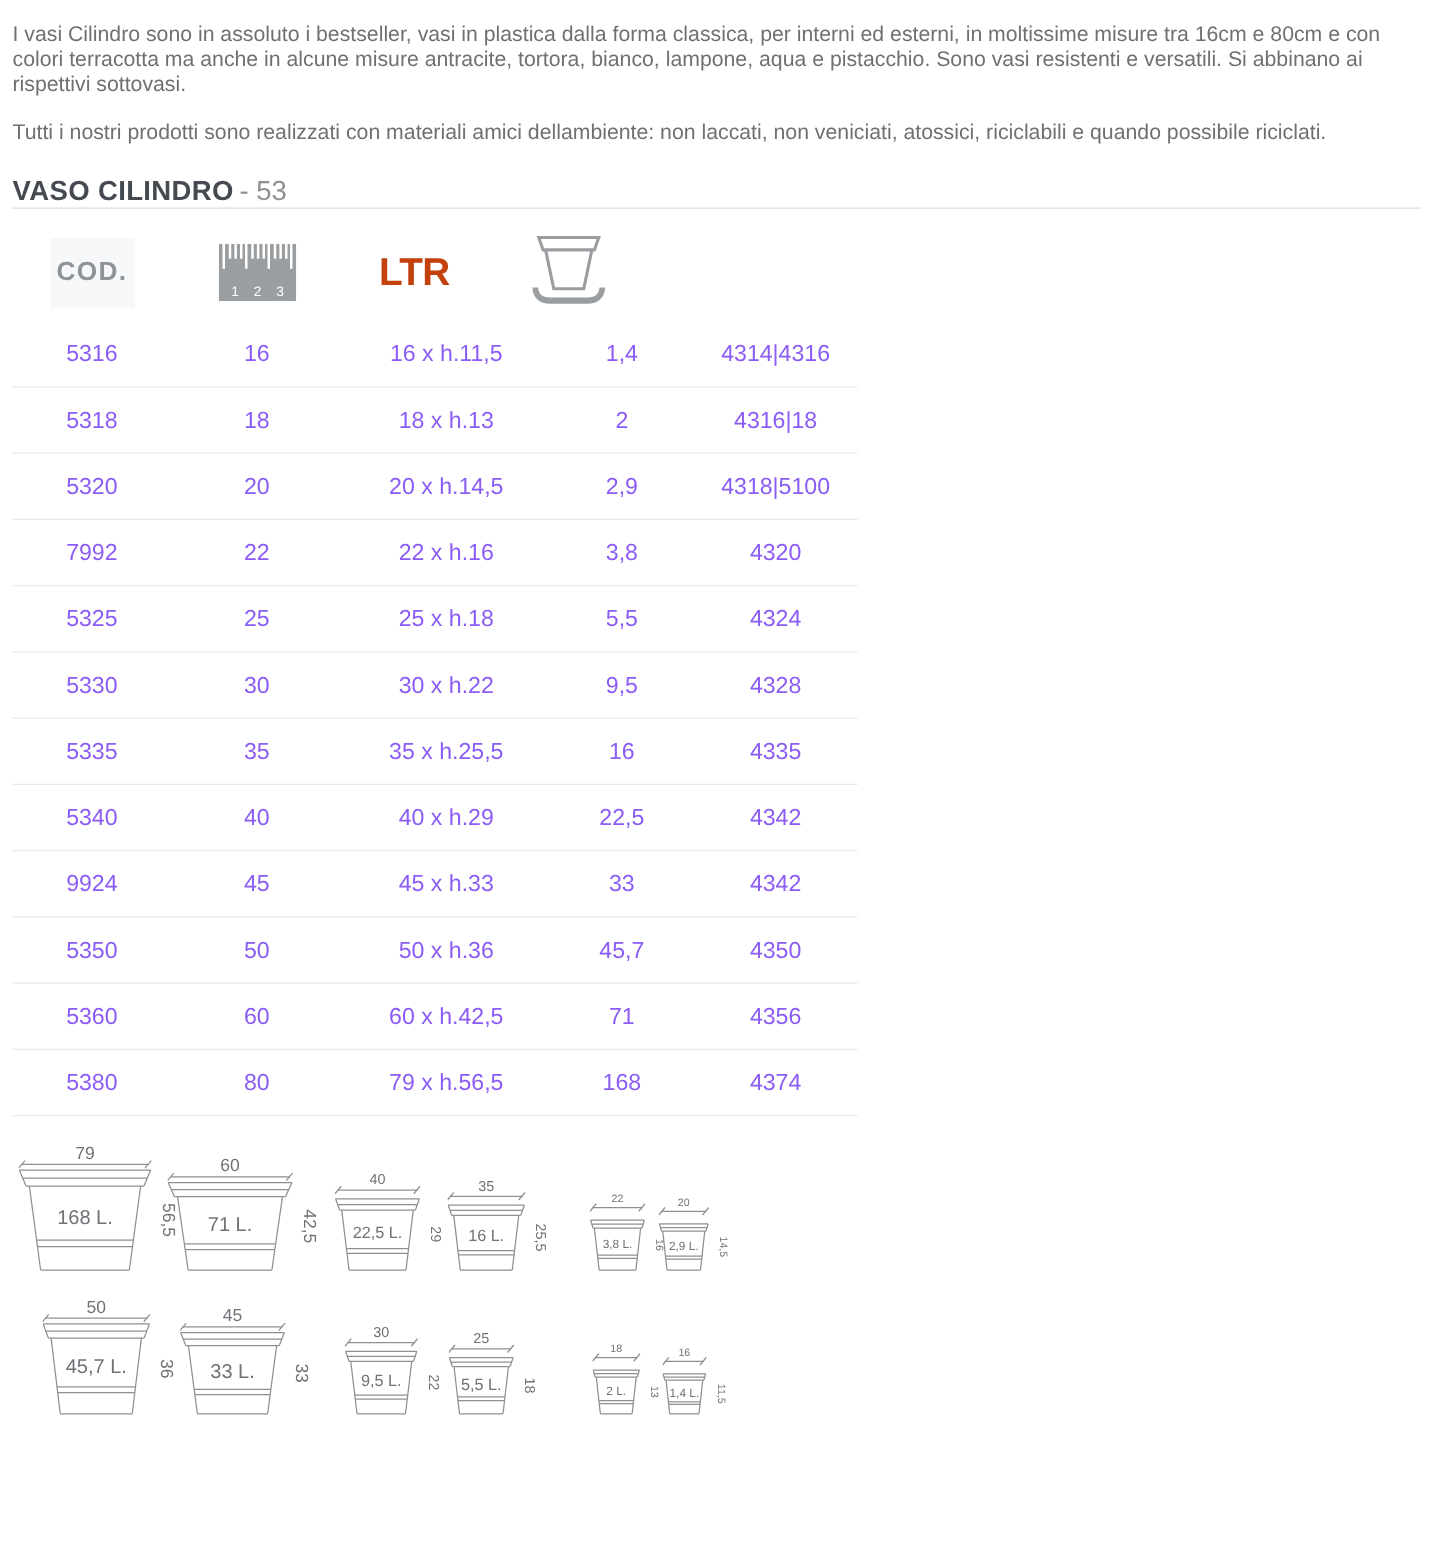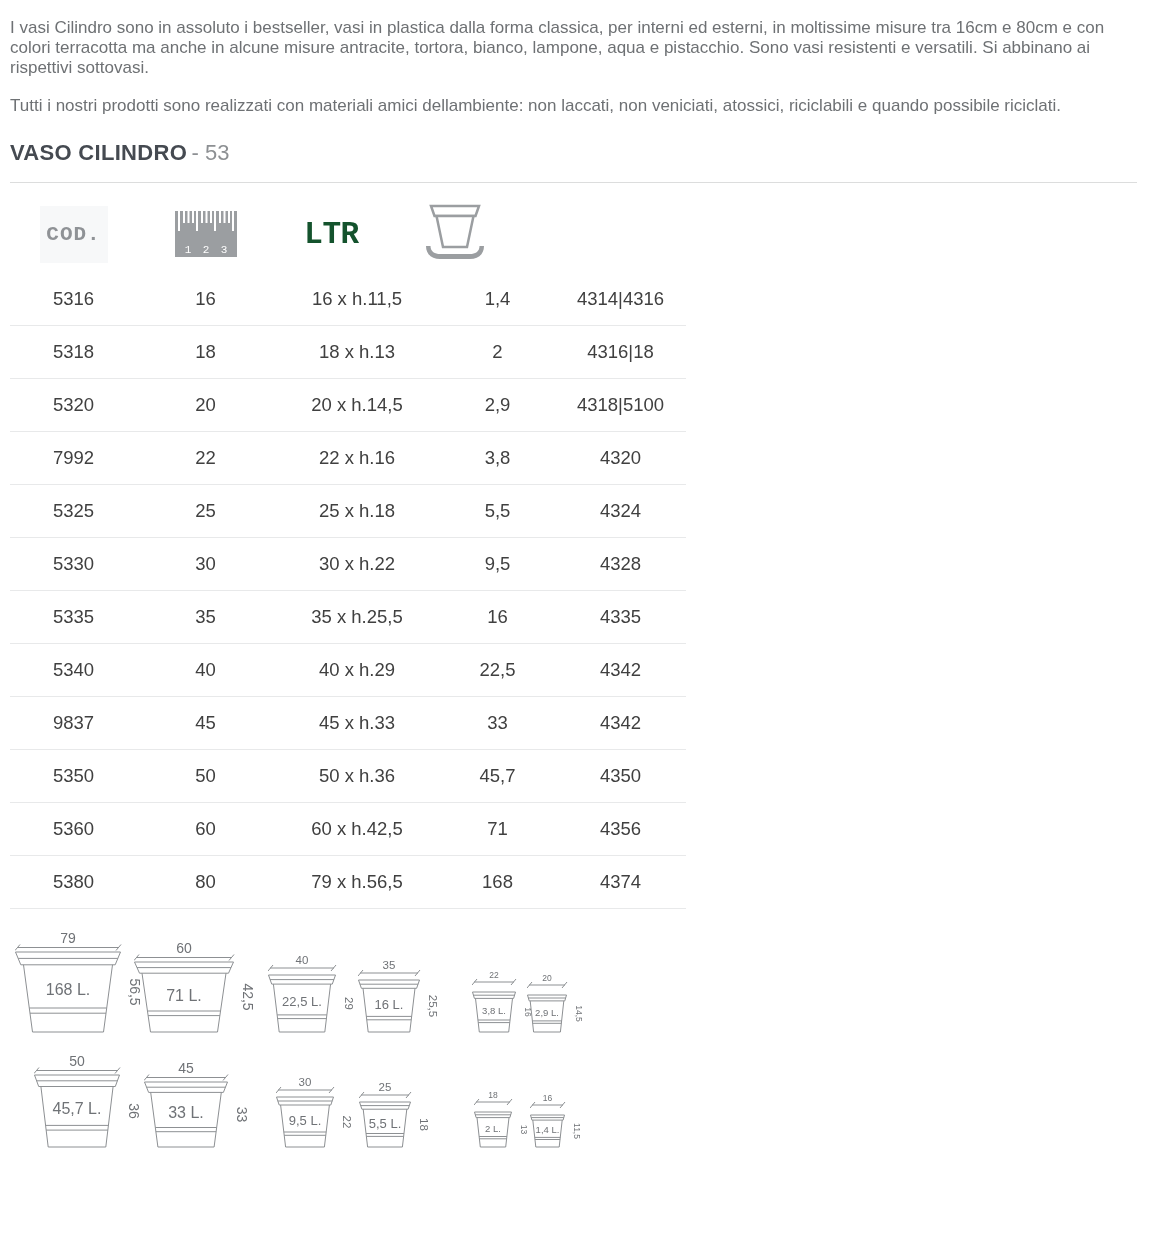--- a/index.html
+++ b/index.html
@@ -1,31 +1,31 @@
 <!DOCTYPE html>
 <html><head>
 <meta charset="utf-8">
 <style>
   html,body{margin:0;padding:0;background:#ffffff;}
   body{font-family:"Liberation Sans",sans-serif;color:#6f7276;}
   .page{width:1149px;box-sizing:border-box;padding:18px 12px 40px 10px;background:#fff;}
   .intro{margin:0;font-size:17px;line-height:20px;color:#6e7174;max-width:1124px;}
   .intro.second{margin-top:18px;}
-  .title-row{margin-top:24px;border-bottom:1px solid #dcdddd;padding-bottom:16px;max-width:1127px;}
+  .title-row{margin-top:24px;border-bottom:1px solid #dcdddd;max-width:1127px;}
   .title-name{font-size:22px;font-weight:bold;color:#454a51;letter-spacing:.3px;}
   .title-code{font-size:22px;color:#8d9093;font-weight:400;}
   .ptable{width:676px;margin-top:12px;}
-  .thead{display:flex;align-items:center;height:78px;font-family:Liberation Mono, monospace;}
+  .thead{display:flex;align-items:center;height:78px;}
   .trow{display:flex;align-items:center;height:52px;border-bottom:1px solid #e8e9ea;
-        font-size:18.5px;color:#404040;justify-content:flex-end;}
+        font-size:18.5px;color:#8b5cf6;justify-content:flex-end;}
   .cell{display:flex;align-items:center;justify-content:center;text-align:center;}
   .c1{width:127px}.c2{width:137px}.c3{width:166px}.c4{width:115px}.c5{width:131px}
   .cod-badge{width:68px;height:57px;background:#f7f8f9;display:flex;align-items:center;
              justify-content:center;font-size:21px;font-weight:bold;color:#8f9296;letter-spacing:1px;}
-  .ltr{font-size:31px;font-weight:bold;color:#14532d;letter-spacing:-.5px;}
+  .ltr{font-size:31px;font-weight:bold;color:#c2410c;letter-spacing:-.5px;}
   .drawings{position:relative;height:252px;margin-top:8px;}
   .pot{position:absolute;}
   svg{display:block;}
 </style>
 </head>
 <body>
 
 <div class="page">
 
   <p class="intro">I vasi Cilindro sono in assoluto i bestseller, vasi in plastica dalla forma classica, per interni ed esterni, in moltissime misure tra 16cm e 80cm e con colori terracotta ma anche in alcune misure antracite, tortora, bianco, lampone, aqua e pistacchio. Sono vasi resistenti e versatili. Si abbinano ai rispettivi sottovasi.</p>
@@ -129,21 +129,21 @@
       <div class="cell c5">4335</div>
     </div>
     <div class="trow">
       <div class="cell c1">5340</div>
       <div class="cell c2">40</div>
       <div class="cell c3">40 x h.29</div>
       <div class="cell c4">22,5</div>
       <div class="cell c5">4342</div>
     </div>
     <div class="trow">
-      <div class="cell c1">9837</div>
+      <div class="cell c1">9924</div>
       <div class="cell c2">45</div>
       <div class="cell c3">45 x h.33</div>
       <div class="cell c4">33</div>
       <div class="cell c5">4342</div>
     </div>
     <div class="trow">
       <div class="cell c1">5350</div>
       <div class="cell c2">50</div>
       <div class="cell c3">50 x h.36</div>
       <div class="cell c4">45,7</div>

